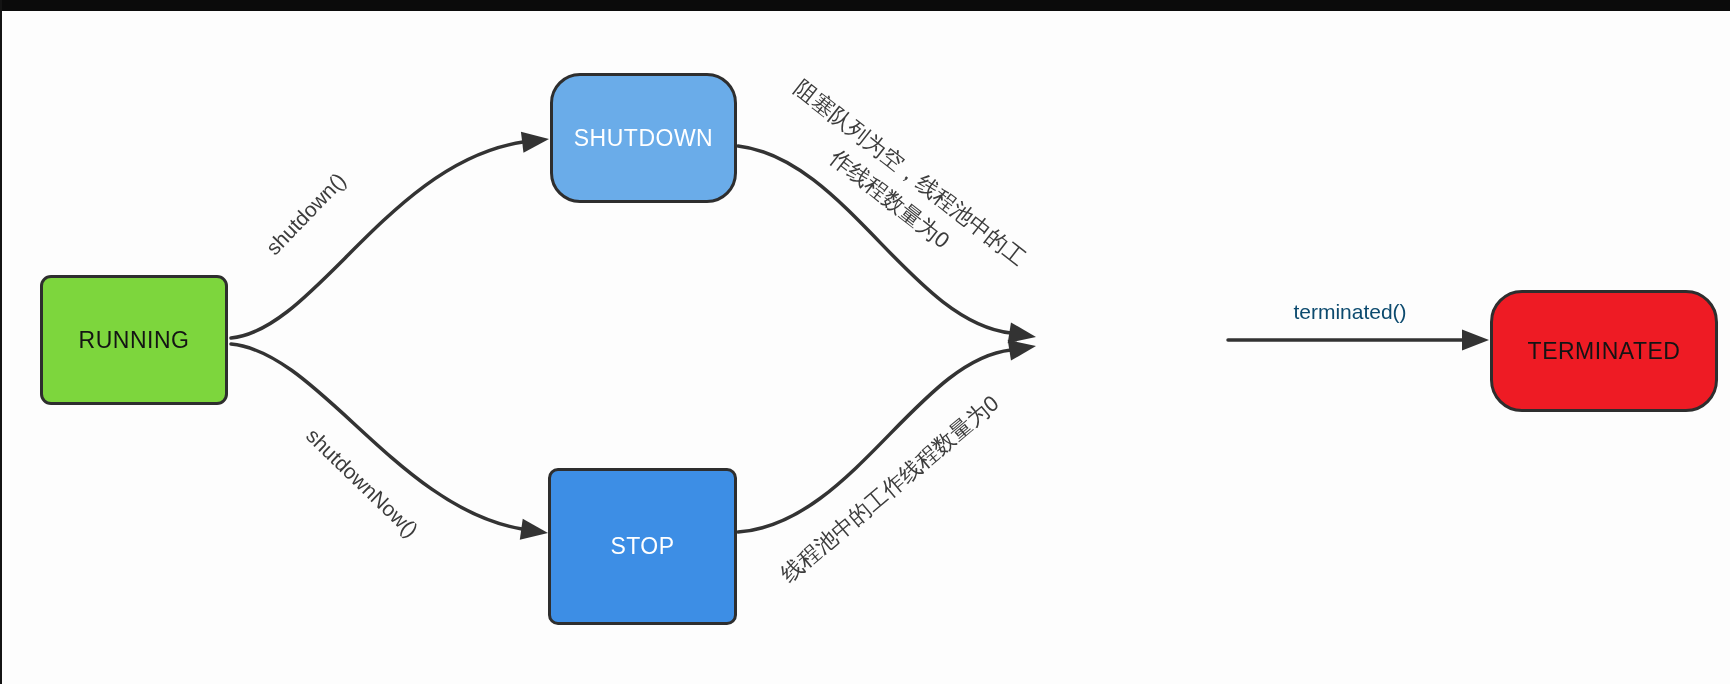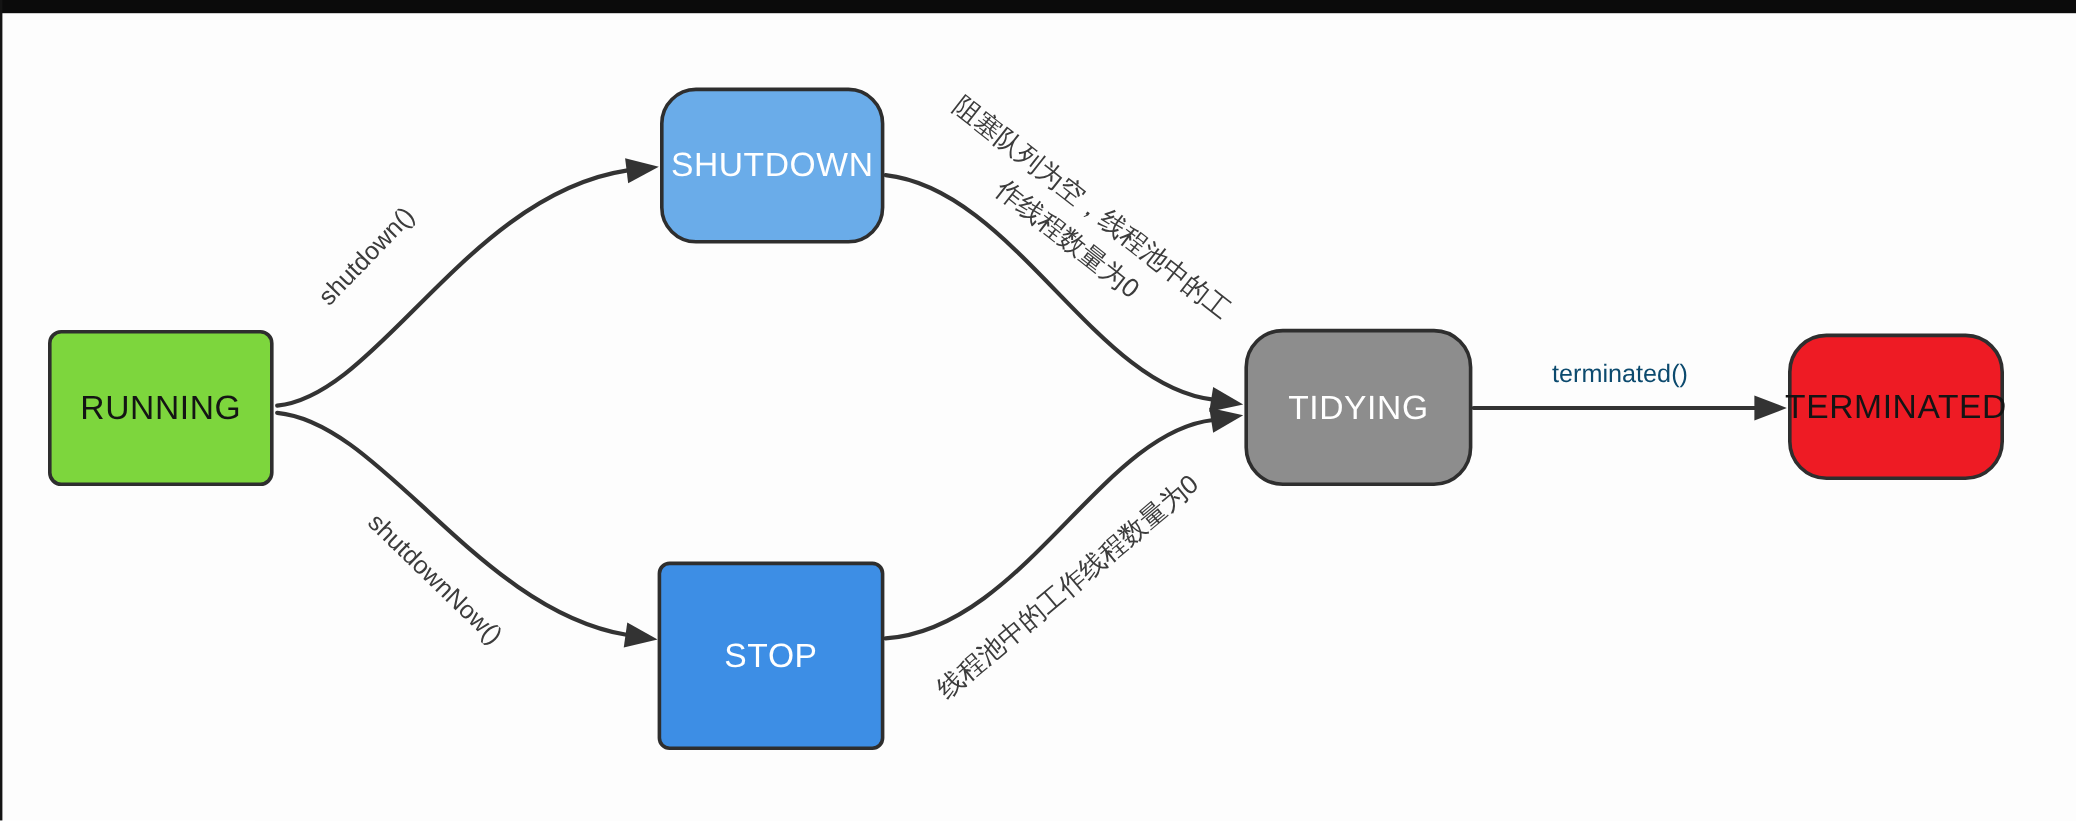--- a/index.html
+++ b/index.html
@@ -38,28 +38,28 @@
     fill: #333333;
     stroke: none;
   }
   .node {
     position: absolute;
     display: flex;
     align-items: center;
     justify-content: center;
     box-sizing: border-box;
     border: 3px solid #2E2E2E;
-    font-size: 28px;
+    font-size: 23px;
     letter-spacing: 0.5px;
   }
   #node-running    { left: 40px;   top: 275px; width: 188px; height: 130px; border-radius: 11px; background: #7DD63D; }
   #node-shutdown   { left: 550px;  top: 73px;  width: 187px; height: 130px; border-radius: 30px; background: #6AACE9; }
   #node-stop       { left: 548px;  top: 468px; width: 189px; height: 157px; border-radius: 10px; background: #3D8EE5; }
   #node-tidying    { left: 1037px; top: 274px; width: 190px; height: 131px; border-radius: 32px; background: #8D8D8D; }
-  #node-terminated { left: 1490px; top: 278px; width: 180px; height: 122px; border-radius: 32px; background: #EE1B24; }
+  #node-terminated { left: 1490px; top: 290px; width: 228px; height: 122px; border-radius: 32px; background: #EE1B24; }
   #node-running .node-label    { color: #141414; }
   #node-shutdown .node-label   { color: #FFFFFF; }
   #node-stop .node-label       { color: #FFFFFF; }
   #node-tidying .node-label    { color: #FFFFFF; }
   #node-terminated .node-label { color: #141414; }
   .edge-label {
     position: absolute;
     white-space: nowrap;
     color: #3C3C3C;
     font-size: 21px;
@@ -101,23 +101,20 @@
   </div>
 
   <div class="node" id="node-shutdown" style="background-color: rgb(106, 172, 233);">
     <span class="node-label" style="color: rgb(255, 255, 255);">SHUTDOWN</span>
   </div>
 
   <div class="node" id="node-stop" style="background-color: rgb(61, 142, 229);">
     <span class="node-label" style="color: rgb(255, 255, 255);">STOP</span>
   </div>
 
-  <div class="node" id="node-tidying" style="background-color: rgb(141, 141, 141);">
-    <span class="node-label" style="color: rgb(255, 255, 255);">TIDYING</span>
-  </div>
 
   <div class="node" id="node-terminated" style="background-color: rgb(238, 27, 36);">
     <span class="node-label" style="color: rgb(20, 20, 20);">TERMINATED</span>
   </div>
 
   <div class="edge-label" id="label-shutdown" style="color: rgb(60, 60, 60);">shutdown()</div>
 
   <div class="edge-label" id="label-shutdownnow" style="color: rgb(60, 60, 60);">shutdownNow()</div>
 
   <div class="edge-label" id="label-queue-empty" style="color: rgb(60, 60, 60);">

